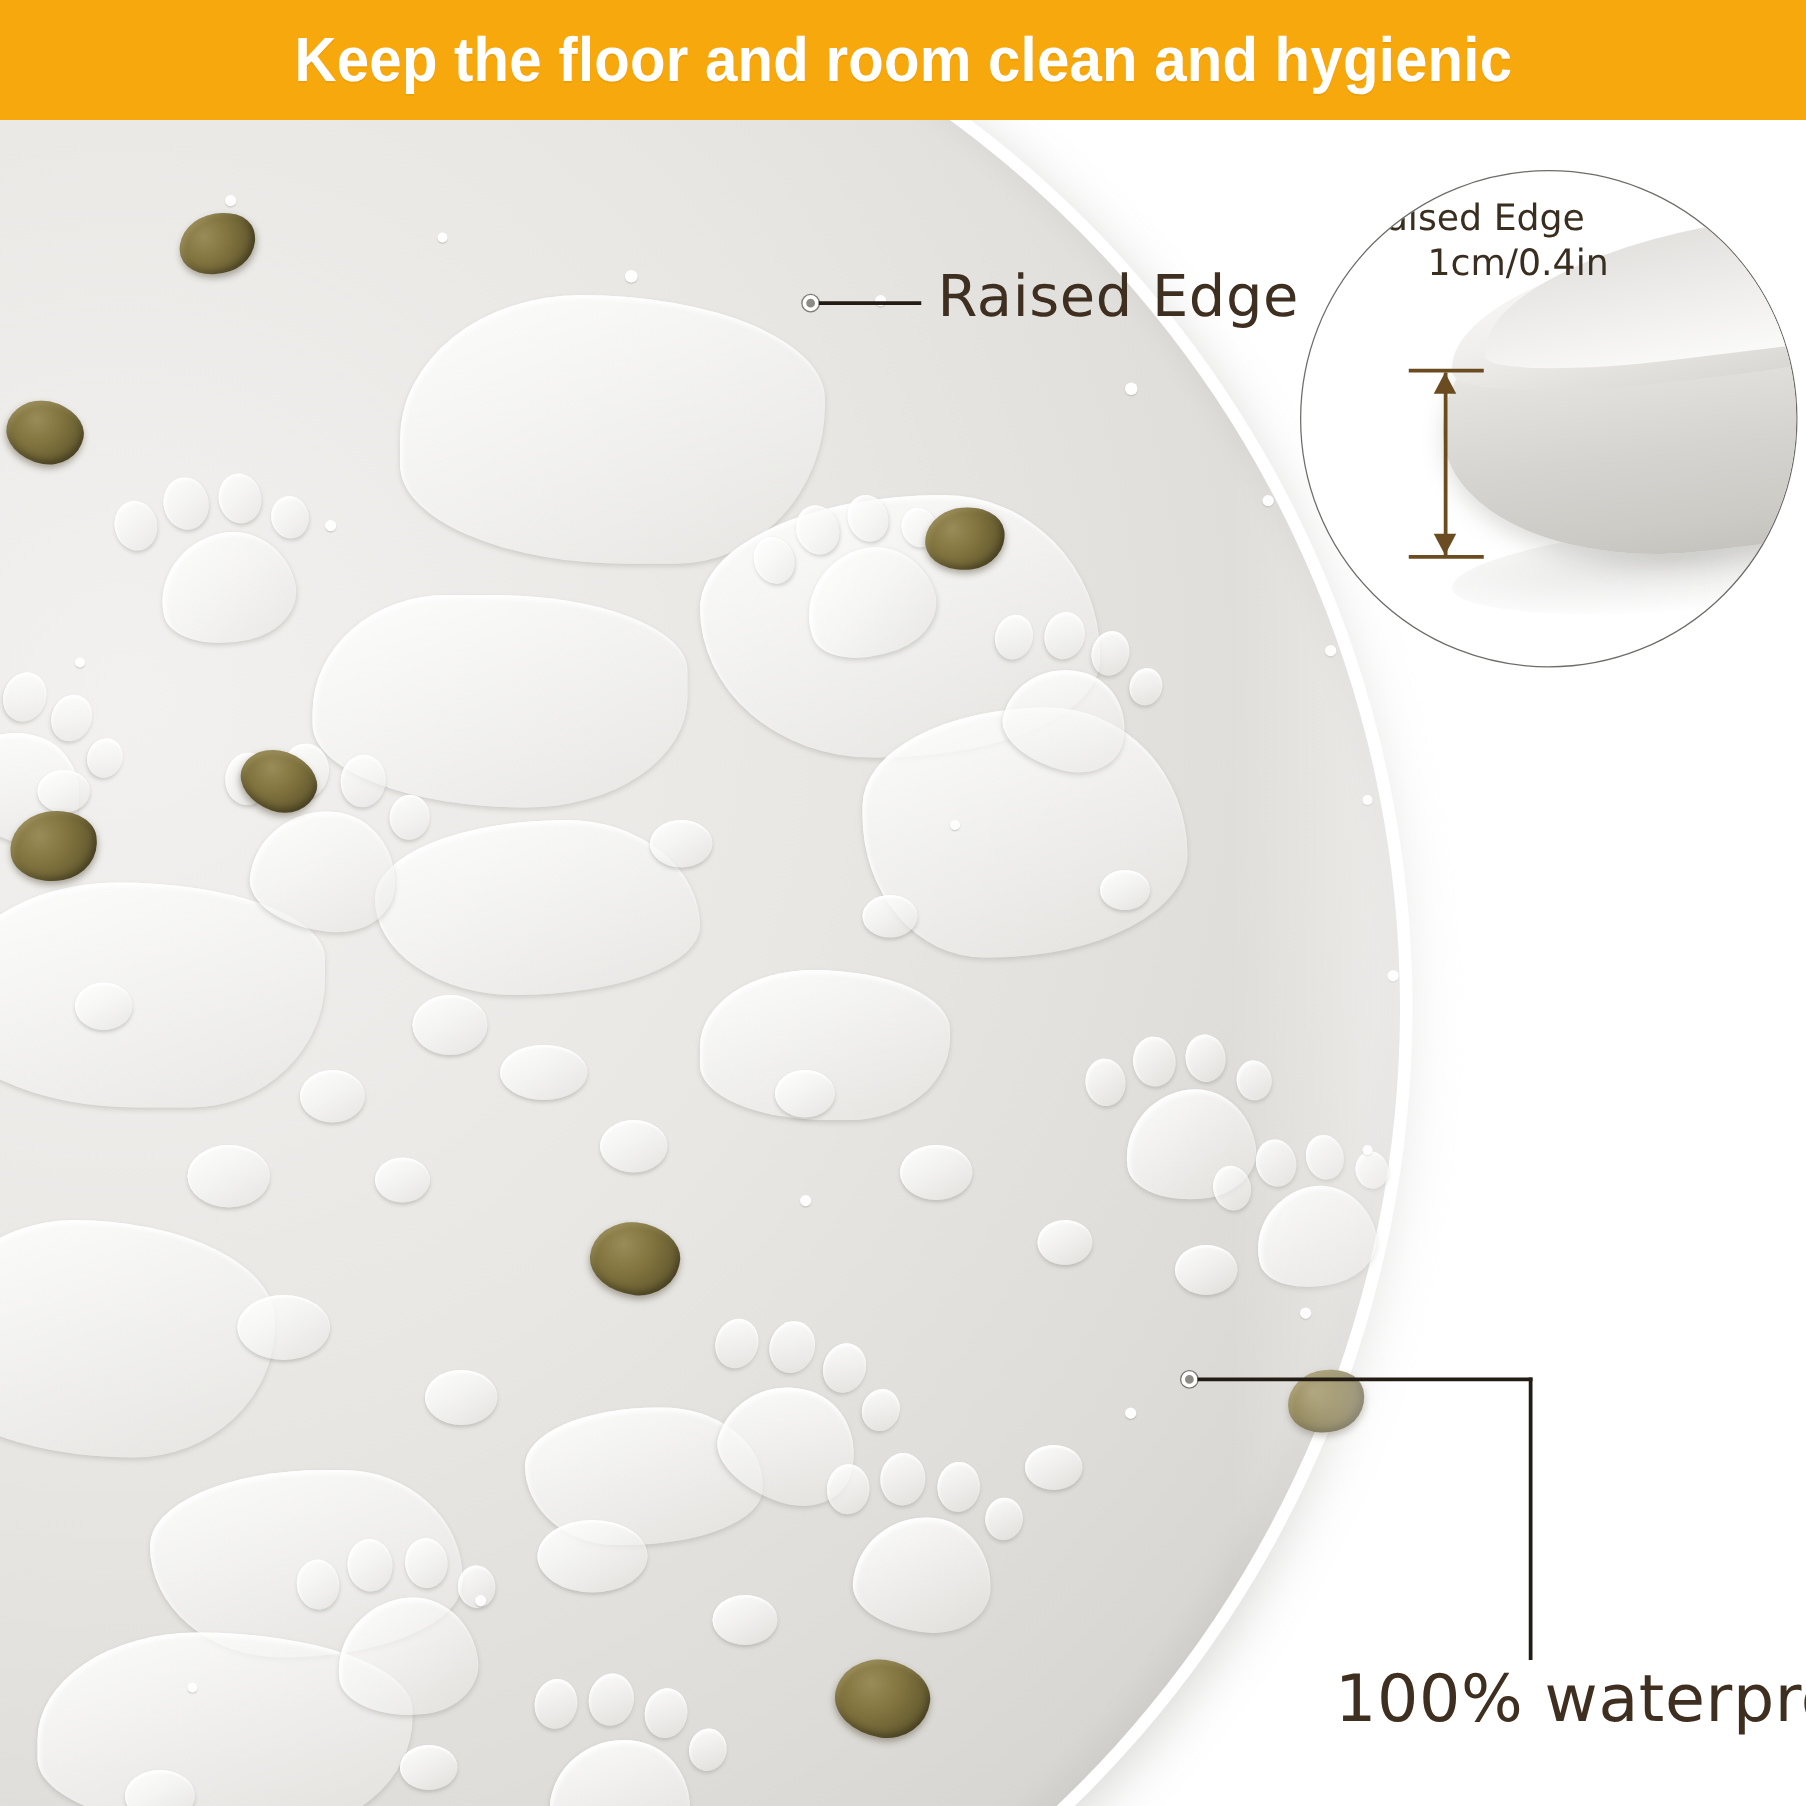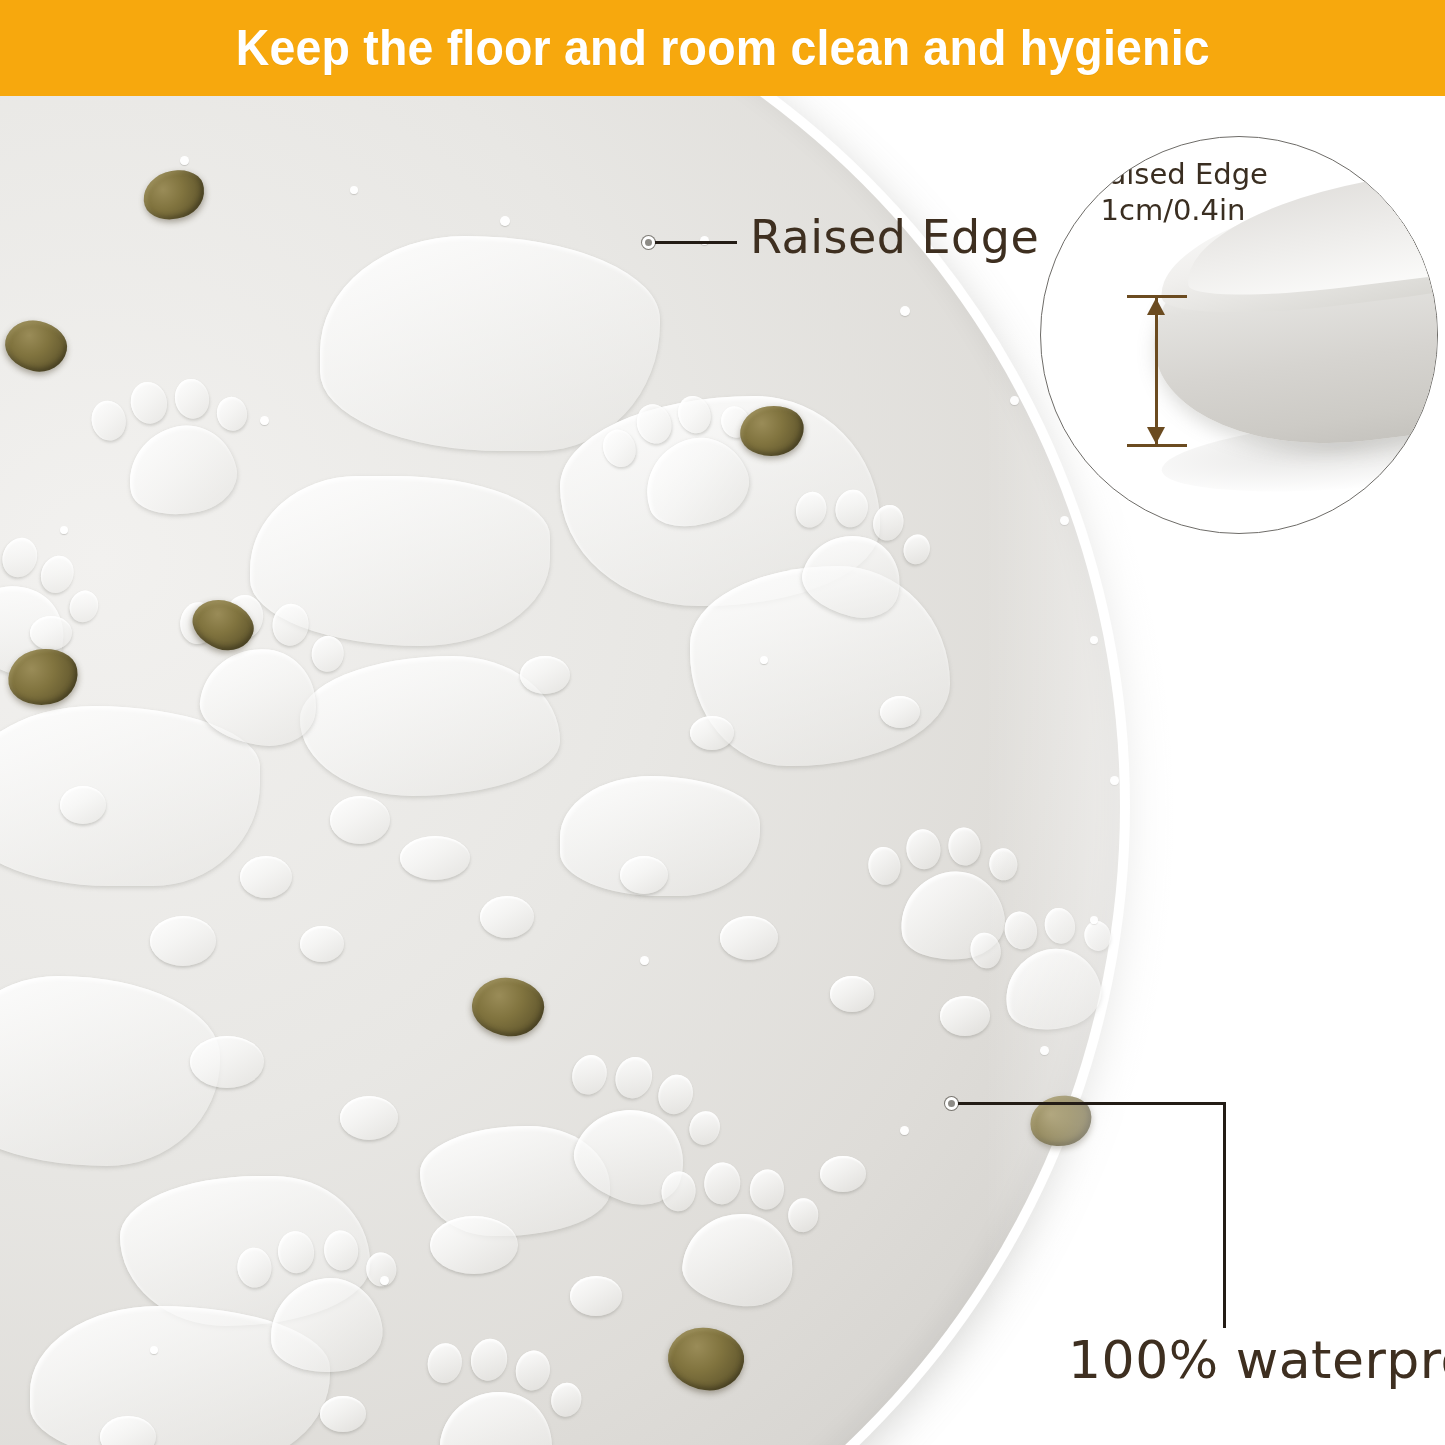--- a/index.html
+++ b/index.html
@@ -100,21 +100,21 @@
         border-radius:60% 46% 46% 40%/86% 74% 30% 22%;
         background:linear-gradient(176deg,#e0dedb 0%,#eeedeb 48%,#fdfdfc 100%);
         transform:rotate(-7deg);}
   #xs-shadow{position:absolute;left:120px;top:280px;width:420px;height:70px;
         border-radius:50%;background:radial-gradient(ellipse at 42% 40%, rgba(150,148,143,0.26) 0%, rgba(255,255,255,0) 72%);
         transform:rotate(-5deg);}
 
   #inset-text{position:absolute;left:18px;top:20px;width:230px;color:#3a2e21;
         font-family:"DejaVu Sans","Liberation Sans",sans-serif;font-size:29px;line-height:1.24;}
   #inset-line1{display:block;text-align:left;padding-left:30px;}
-  #inset-line2{display:block;text-align:center;padding-right:2px;}
+  #inset-line2{display:block;text-align:right;padding-right:2px;}
 
   
   #dim{position:absolute;left:86px;top:158px;width:72px;height:152px;}
   #dim-cap-top,#dim-cap-bot{position:absolute;left:0;width:60px;height:3px;background:#6b4b20;}
   #dim-cap-top{top:0;}
   #dim-cap-bot{bottom:0;}
   #dim-shaft{position:absolute;left:28px;top:3px;width:3px;height:146px;background:#6b4b20;}
   #dim-head-up,#dim-head-dn{position:absolute;left:20px;width:0;height:0;border-left:9px solid transparent;border-right:9px solid transparent;}
   #dim-head-up{top:3px;border-bottom:17px solid #6b4b20;}
   #dim-head-dn{bottom:3px;border-top:17px solid #6b4b20;}

